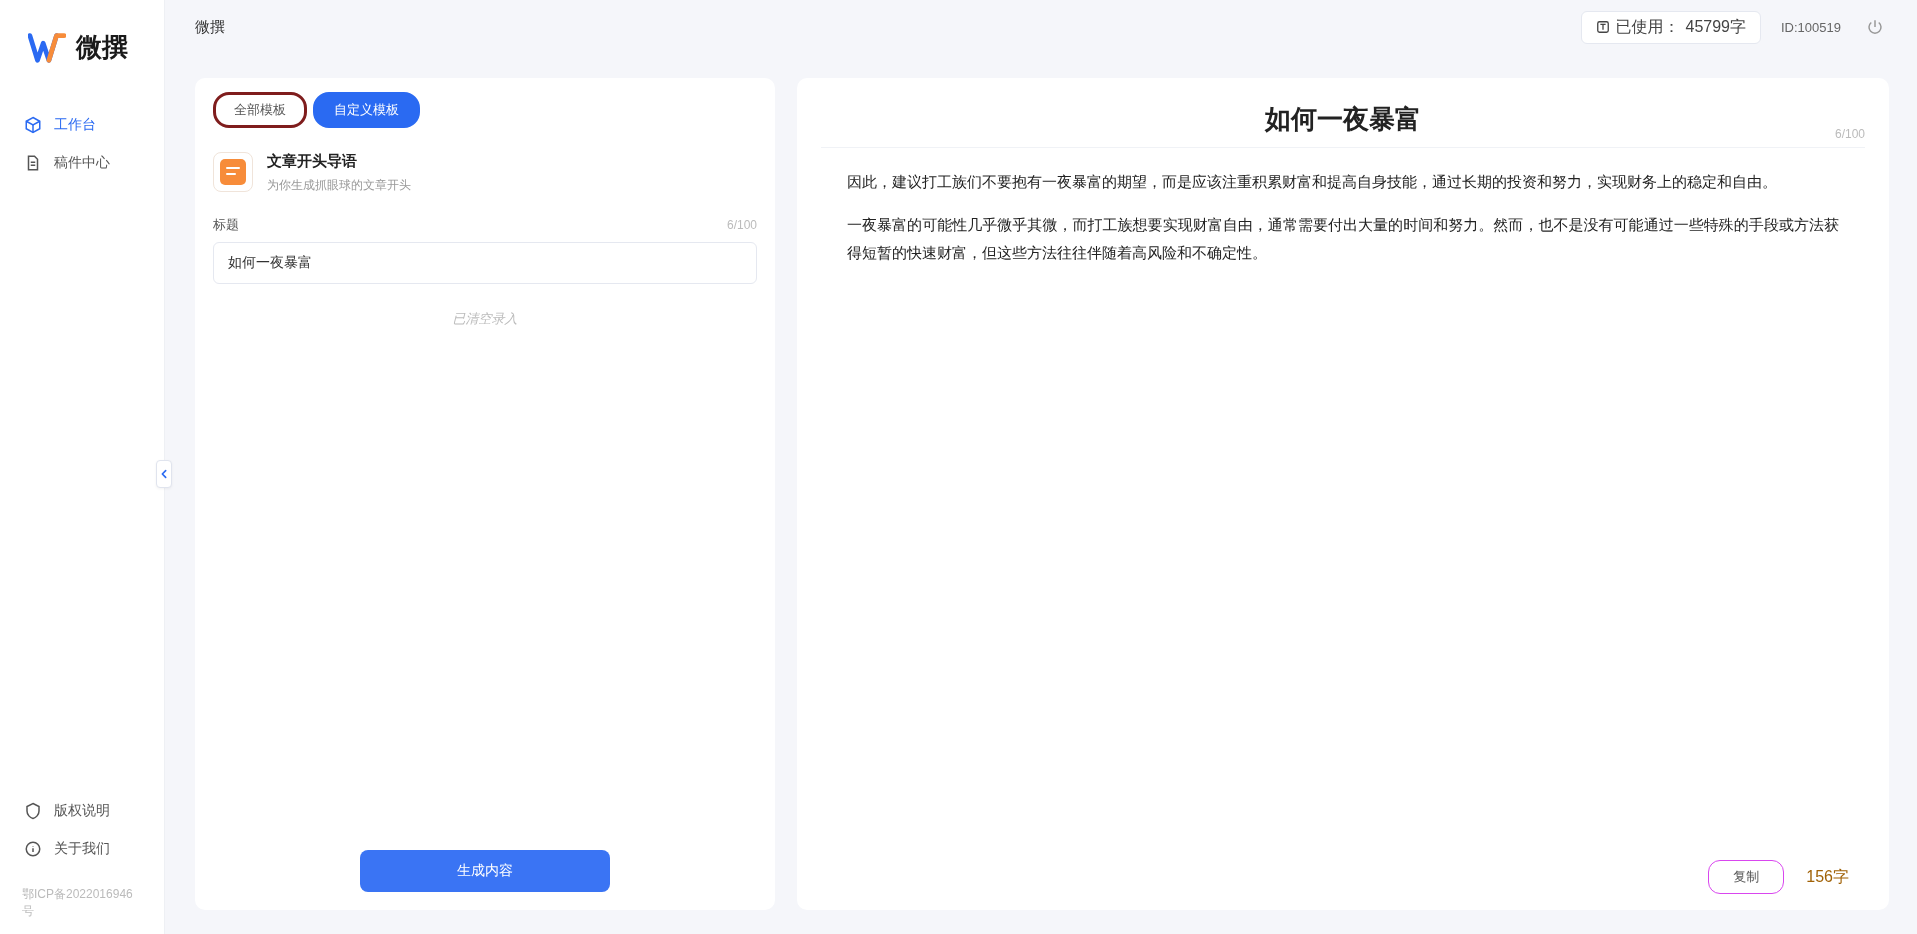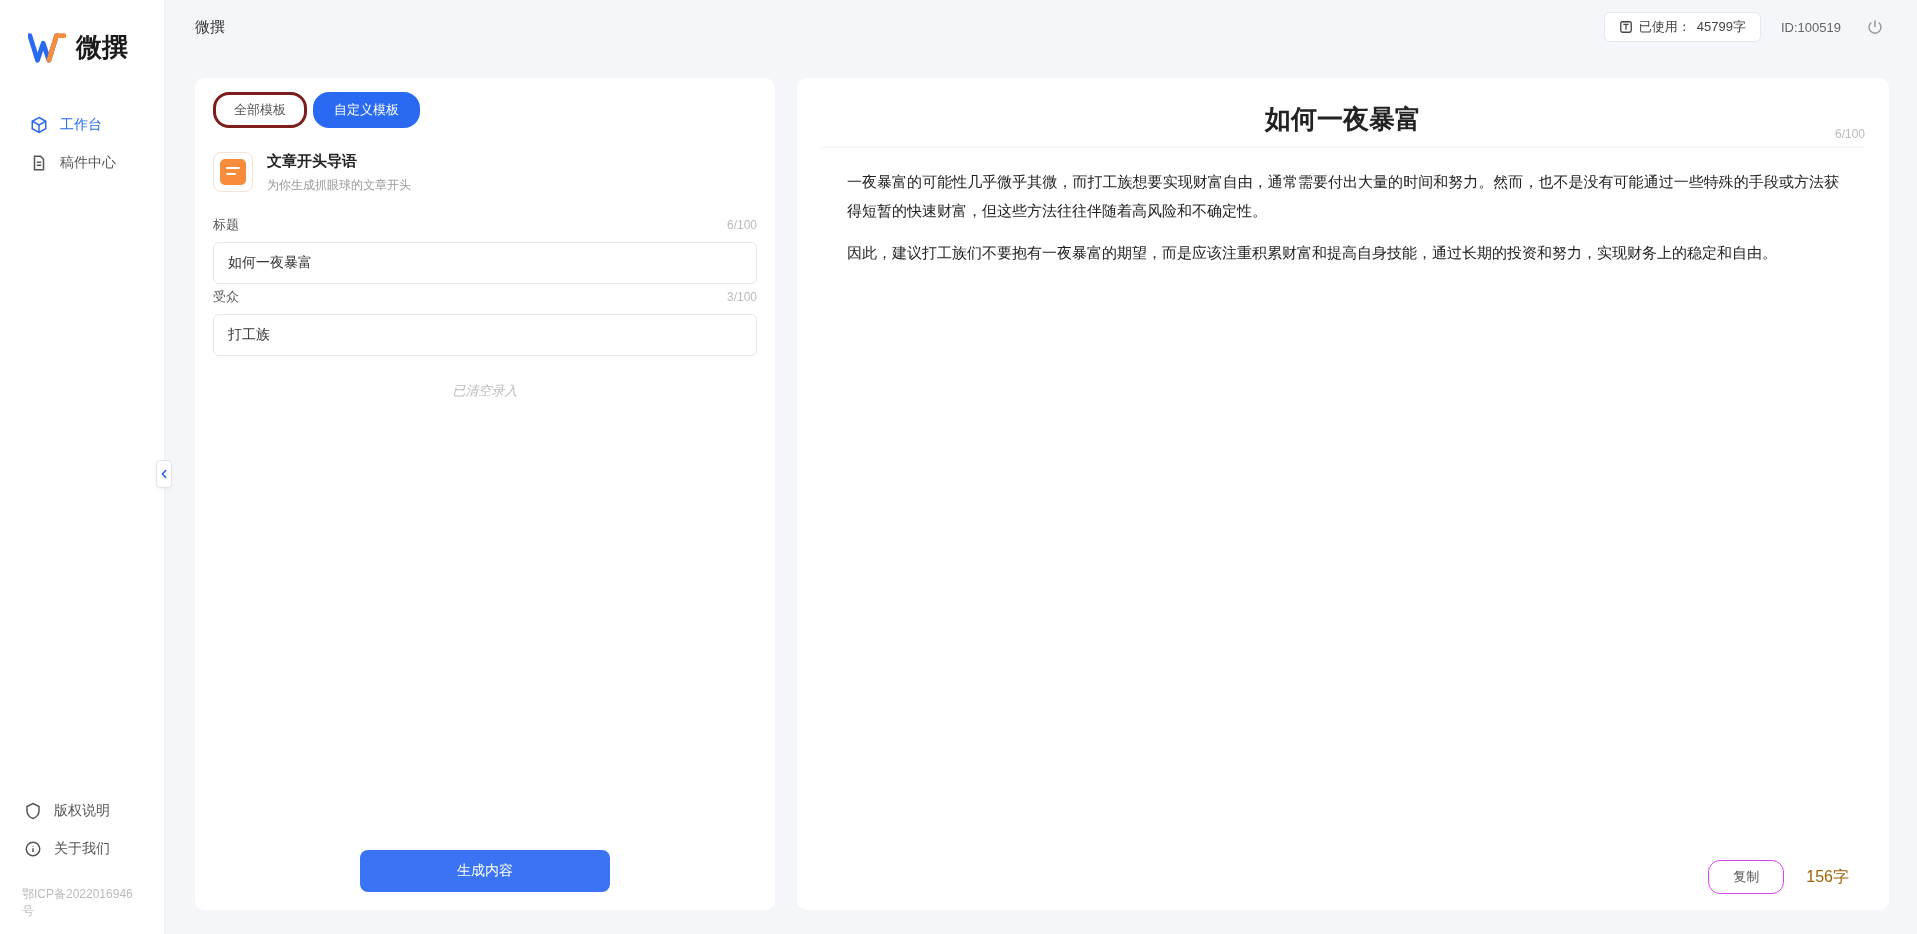--- a/index.html
+++ b/index.html
@@ -32,21 +32,21 @@
 .logo-mark {
   width: 38px;
   height: 38px;
   position: relative;
 }
 .logo-text {
   font-size: 26px;
   font-weight: 700;
   color: #1a1a1a;
 }
-.nav { flex: 1; padding: 0 16px; }
+.nav { flex: 1; padding: 0 10px; }
 .nav-item {
   display: flex;
   align-items: center;
   gap: 12px;
   padding: 10px 14px;
   border-radius: 6px;
   cursor: pointer;
   color: #555;
   font-size: 14px;
 }
@@ -86,21 +86,21 @@
 .app-title { font-size: 15px; color: #333; font-weight: 500; }
 .topbar-spacer { flex: 1; }
 .usage-badge {
   display: inline-flex;
   align-items: center;
   gap: 6px;
   background: #fff;
   border: 1px solid #e5e8f0;
   border-radius: 6px;
   padding: 5px 14px;
-  font-size: 13px;
+  font-size: 16px;
   color: #444;
 }
 .usage-badge svg { width: 14px; height: 14px; }
 .id-label { font-size: 13px; color: #666; }
 .power-btn {
   width: 28px; height: 28px;
   display: flex; align-items: center; justify-content: center;
   cursor: pointer; color: #999;
 }
 .power-btn svg { width: 18px; height: 18px; }
@@ -378,44 +378,37 @@
 
         <div class="form">
           <div class="form-group">
             <div class="form-label-row">
               <span class="form-label">标题</span>
               <span class="char-count">6/100</span>
             </div>
             <input class="form-input" value="如何一夜暴富" style="">
           </div>
 
-          <div class="form-group">
-            <div class="form-label-row">
-              <span class="form-label">受众</span>
-              <span class="char-count">3/100</span>
-            </div>
-            <input class="form-input" value="打工族" style="">
-          </div>
 
           <div class="clear-hint">已清空录入</div>
         </div>
 
         <div class="panel-left-footer">
           <button class="generate-btn">生成内容</button>
         </div>
       </section>
 
       <section class="panel-right">
         <div class="output-title-wrap">
           <div class="output-title">如何一夜暴富</div>
           <div class="output-title-count">6/100</div>
         </div>
         <div class="output-body">
+          <p>因此，建议打工族们不要抱有一夜暴富的期望，而是应该注重积累财富和提高自身技能，通过长期的投资和努力，实现财务上的稳定和自由。</p>
           <p>一夜暴富的可能性几乎微乎其微，而打工族想要实现财富自由，通常需要付出大量的时间和努力。然而，也不是没有可能通过一些特殊的手段或方法获得短暂的快速财富，但这些方法往往伴随着高风险和不确定性。</p>
-          <p>因此，建议打工族们不要抱有一夜暴富的期望，而是应该注重积累财富和提高自身技能，通过长期的投资和努力，实现财务上的稳定和自由。</p>
         </div>
         <div class="panel-right-footer">
           <button class="copy-btn">复制</button>
           <span class="word-count">156字</span>
         </div>
       </section>
     </div>
   </div>
 </div>
 

